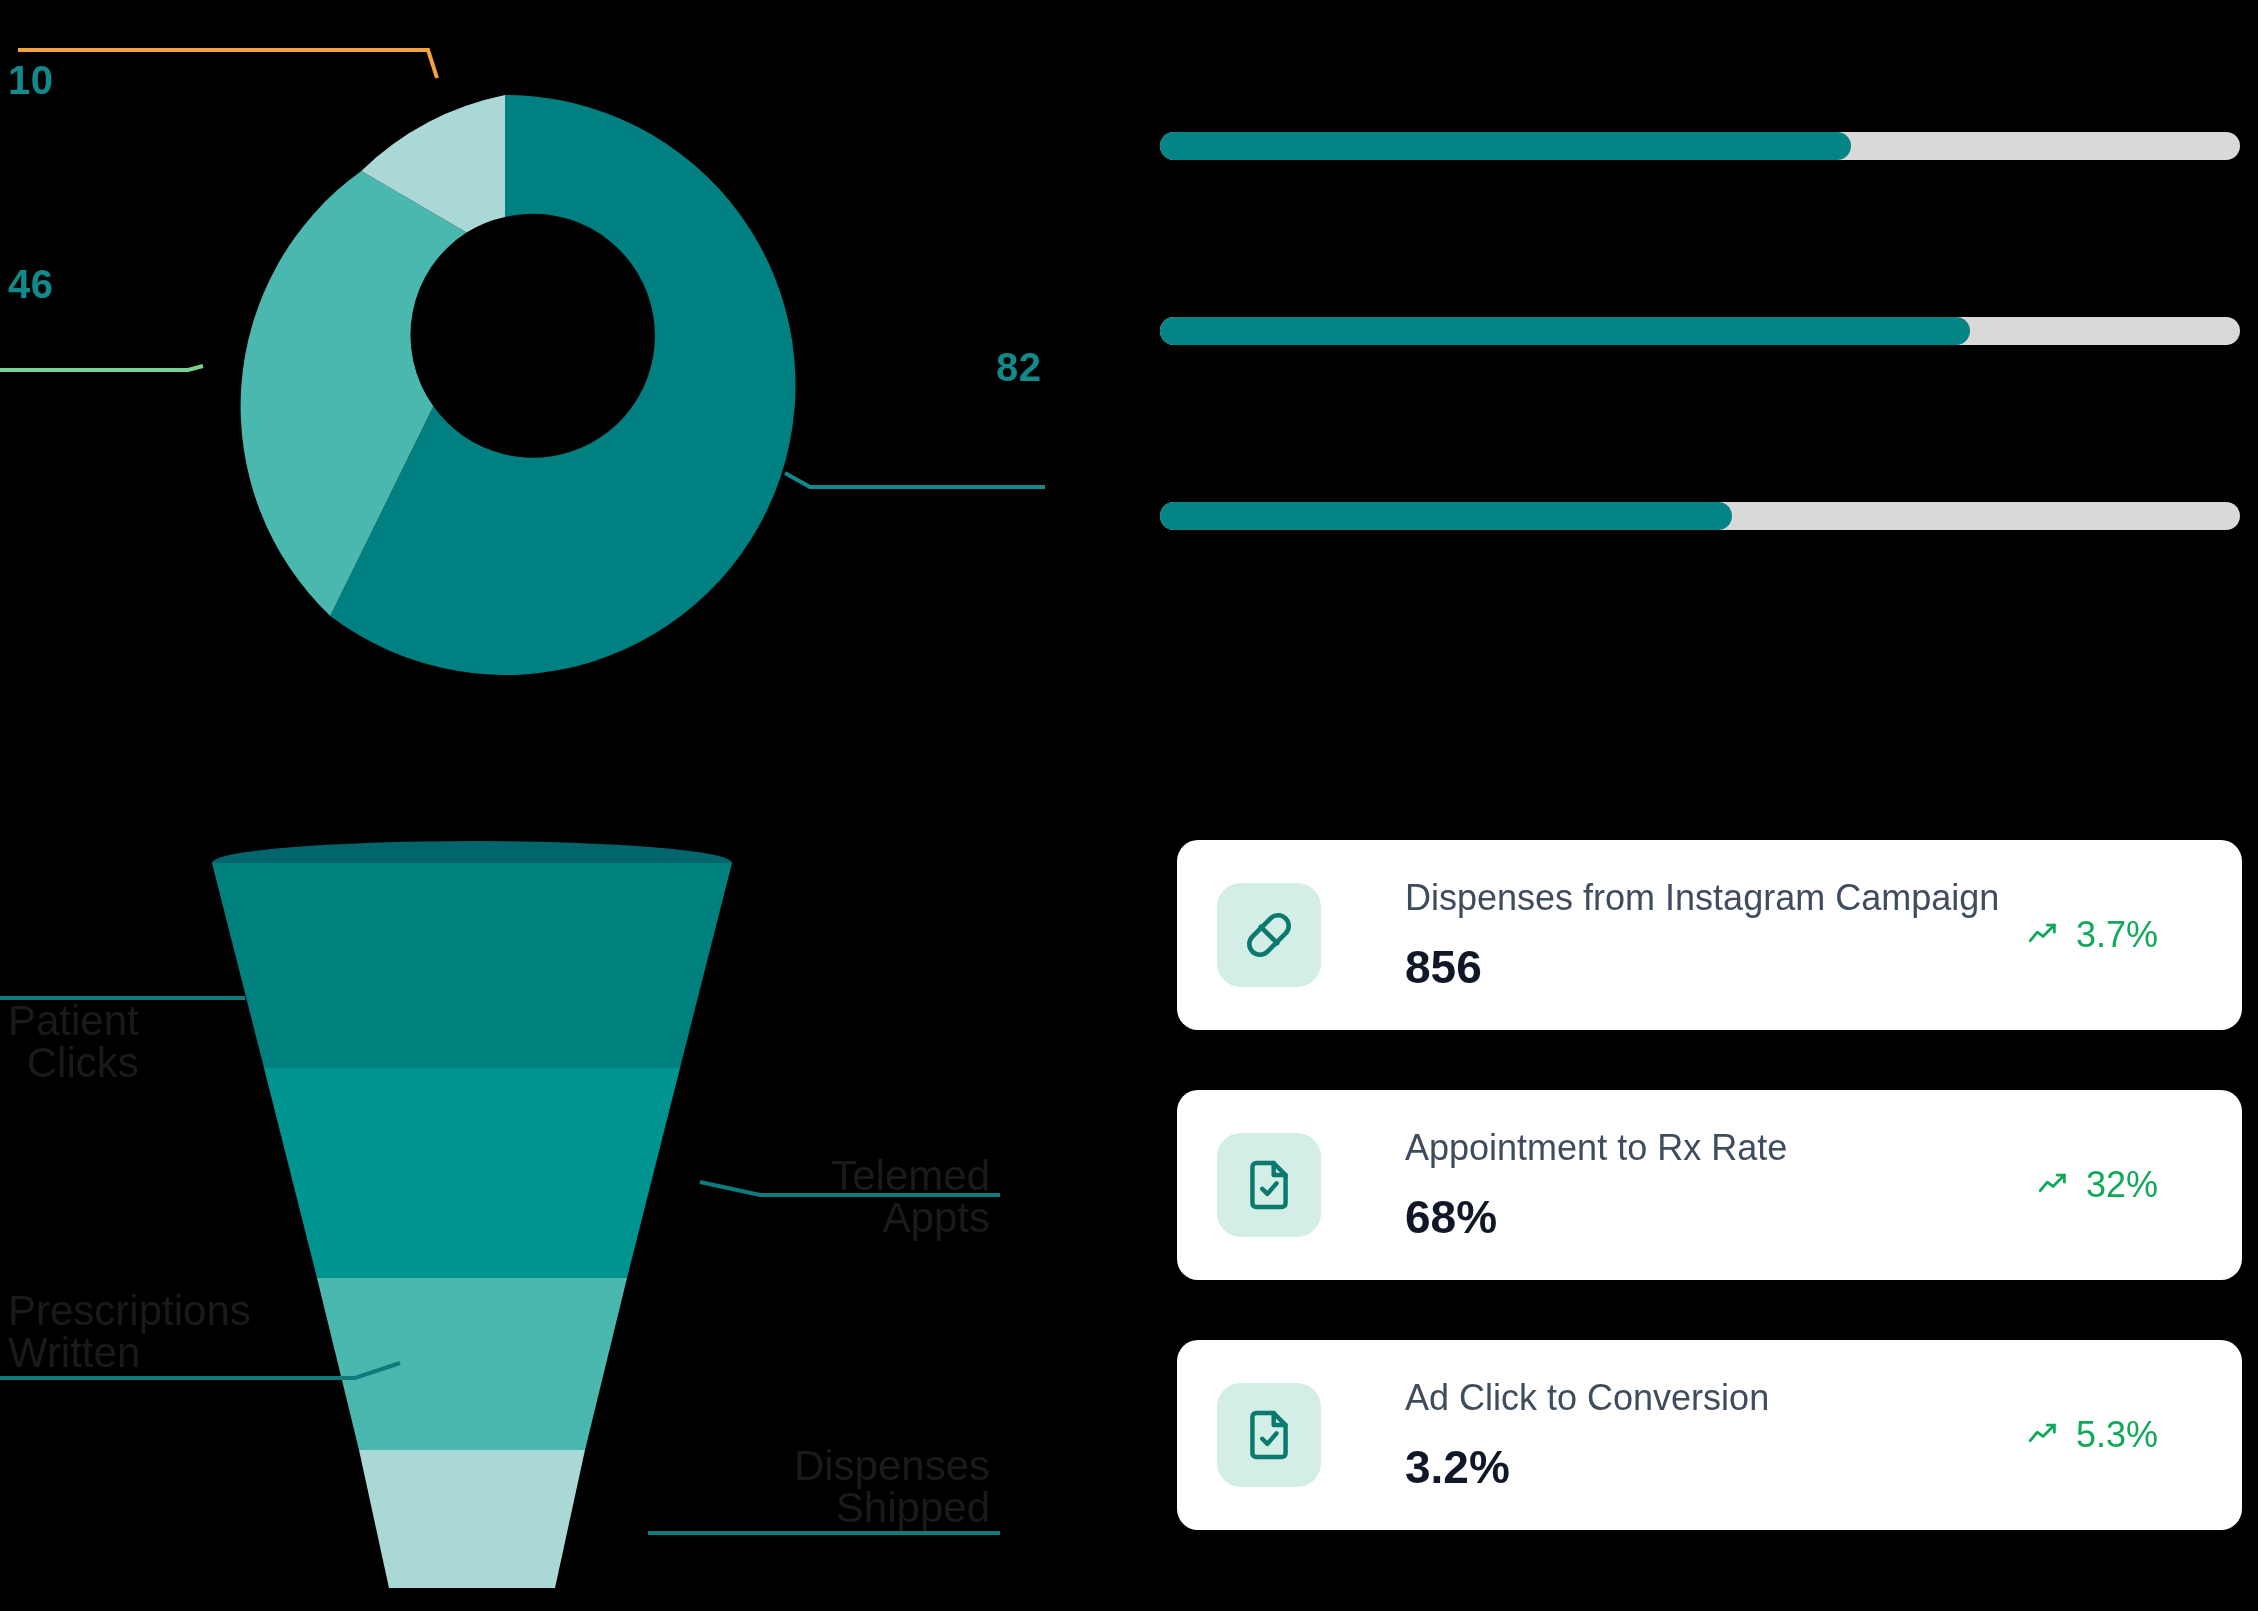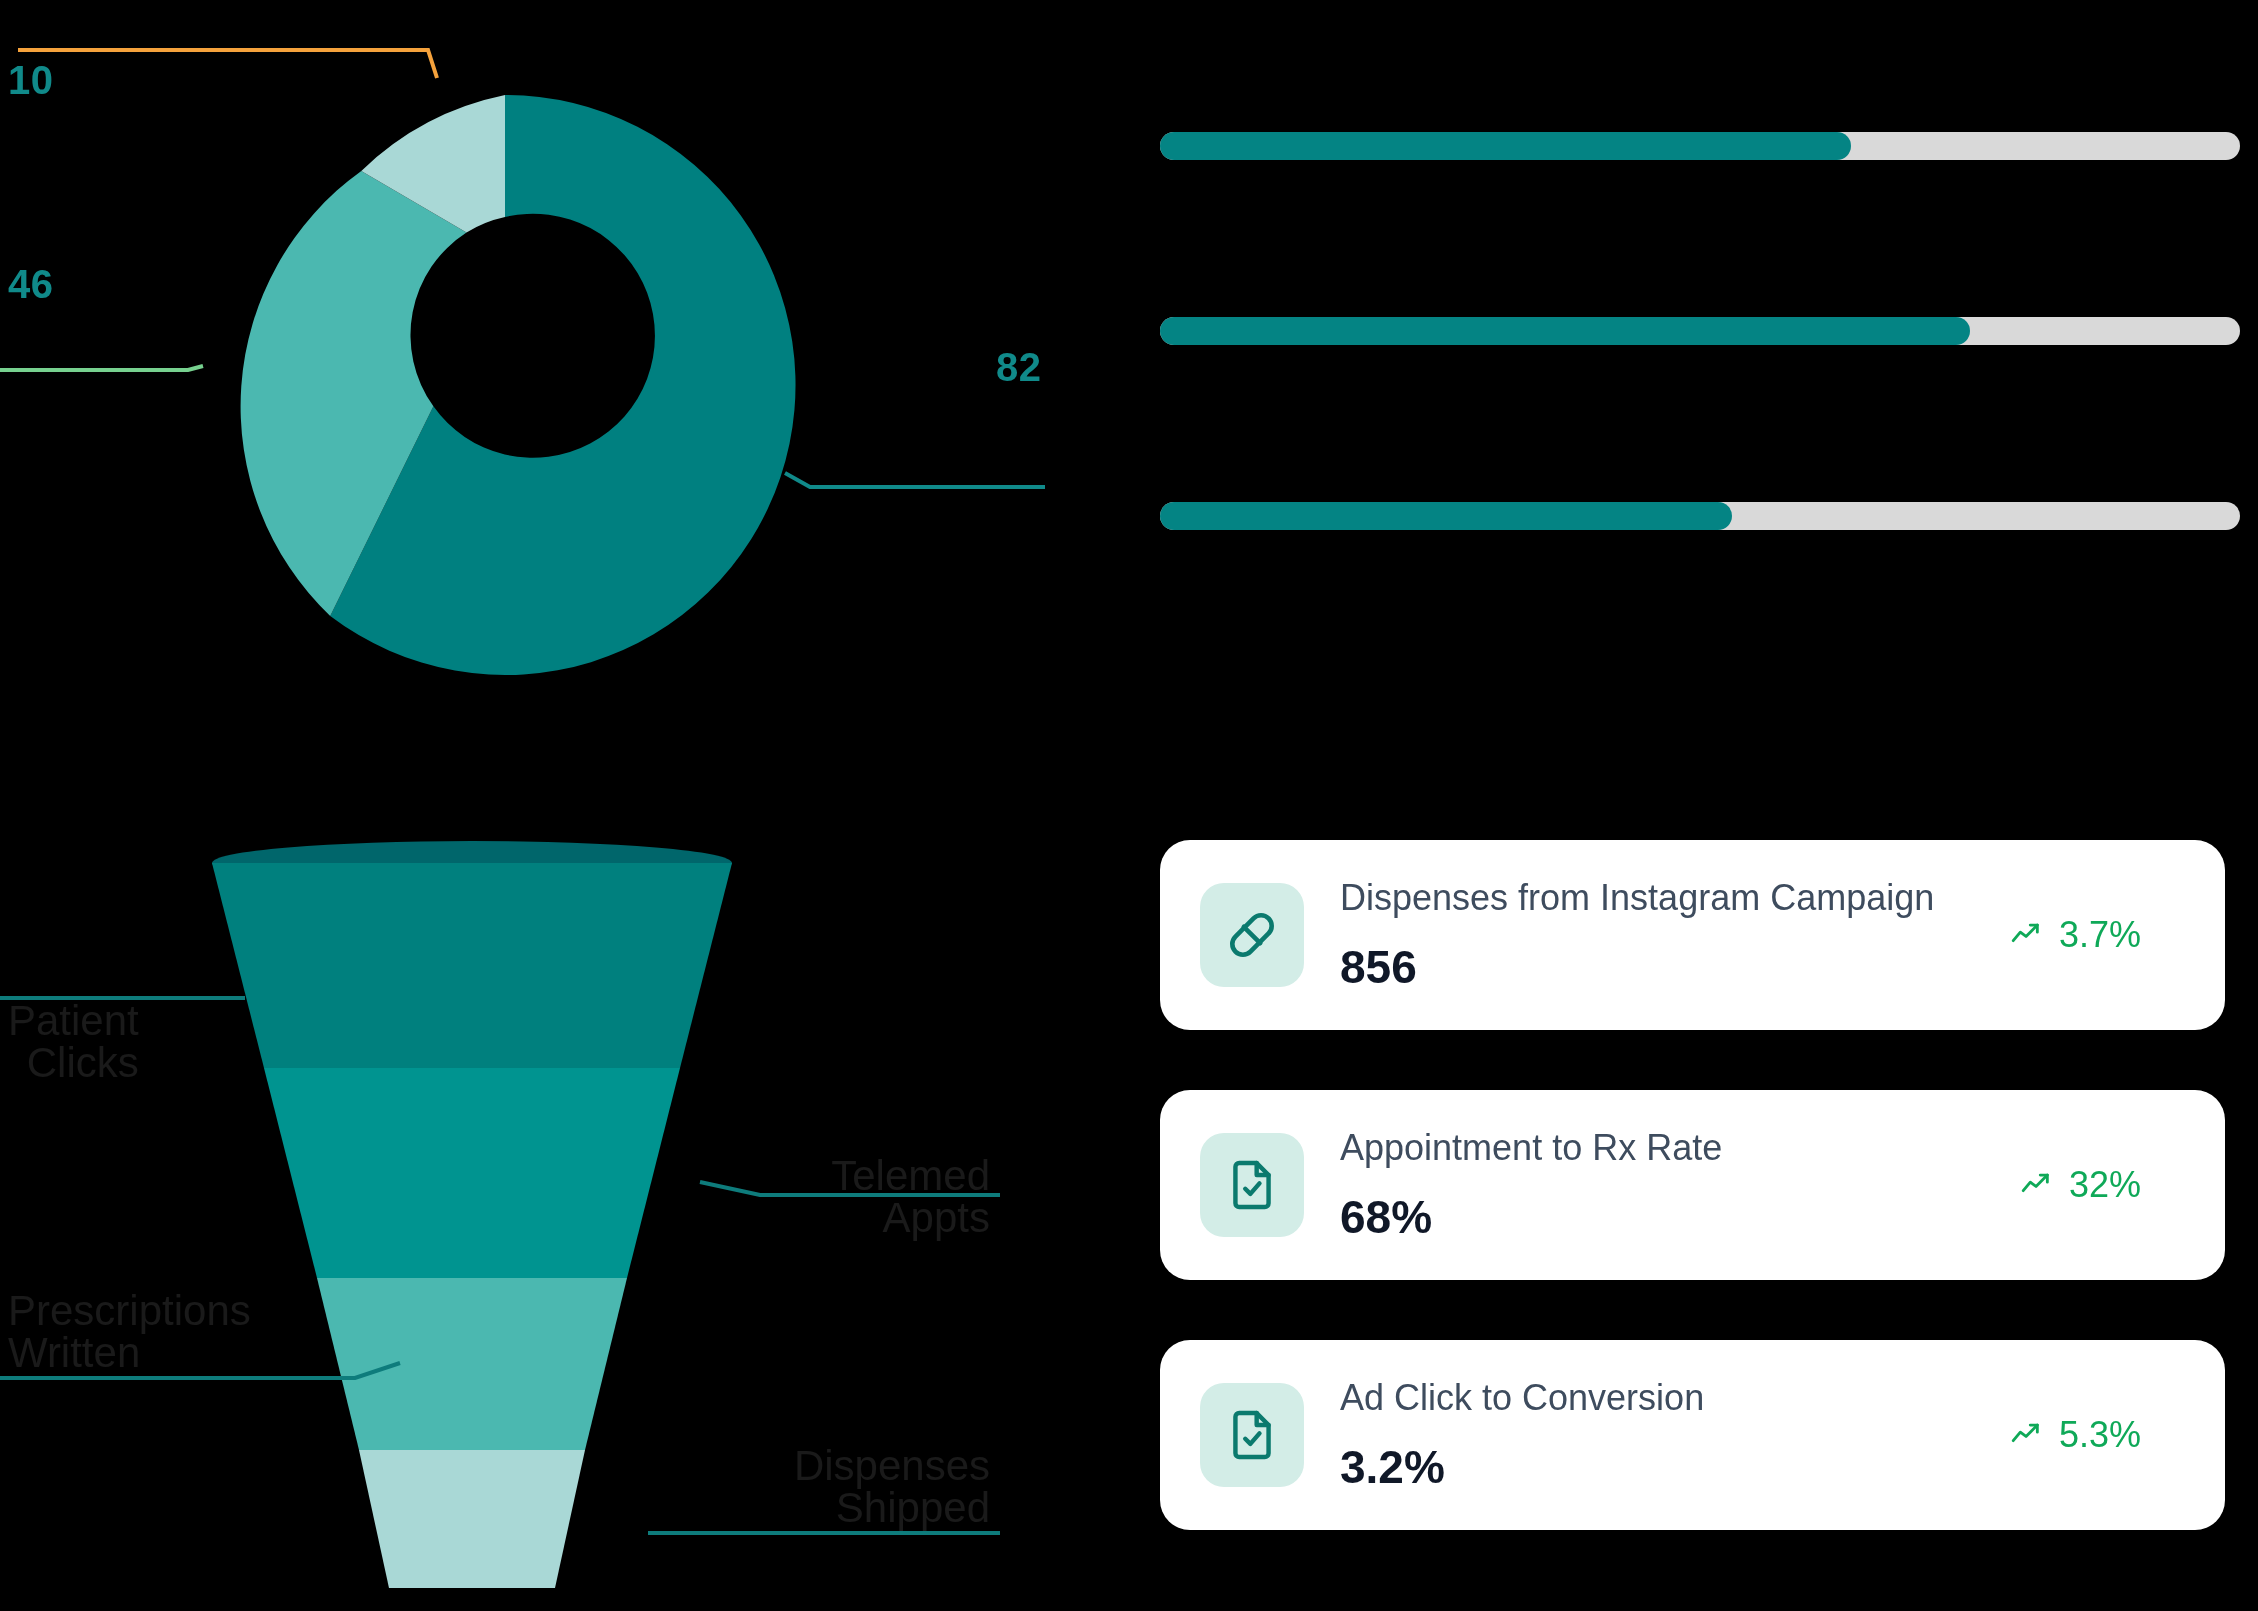--- a/index.html
+++ b/index.html
@@ -51,25 +51,25 @@
     font-weight: 400;
   }
   #fn-lbl-0 { left: 8px;   top: 1000px; text-align: right; }
   #fn-lbl-1 { left: 760px; top: 1155px; text-align: right; width: 230px; }
   #fn-lbl-2 { left: 8px;   top: 1290px; text-align: left; }
   #fn-lbl-3 { left: 700px; top: 1445px; text-align: right; width: 290px; }
 
   
   .cards-panel { position: absolute; left: 1150px; top: 840px; width: 1100px; height: 760px; }
   .kpi-card {
-    position: absolute; left: 10px; width: 1065px; height: 190px;
+    position: absolute; left: 27px; width: 1065px; height: 190px;
     background: #FFFFFF;
-    border-radius: 30px;
+    border-radius: 21px;
     box-shadow: 0 10px 26px rgba(0,0,0,0.55), 0 2px 6px rgba(0,0,0,0.45);
-    display: flex; align-items: center;
+    display: flex; align-items: center; gap: 48px;
   }
   .kpi-icon-tile {
     width: 104px; height: 104px;
     margin-left: 40px;
     background: #D3EDE7;
     border-radius: 24px;
     display: flex; align-items: center; justify-content: center;
     flex: 0 0 auto;
   }
   .kpi-text { margin-left: 36px; flex: 1 1 auto; min-width: 0; }

